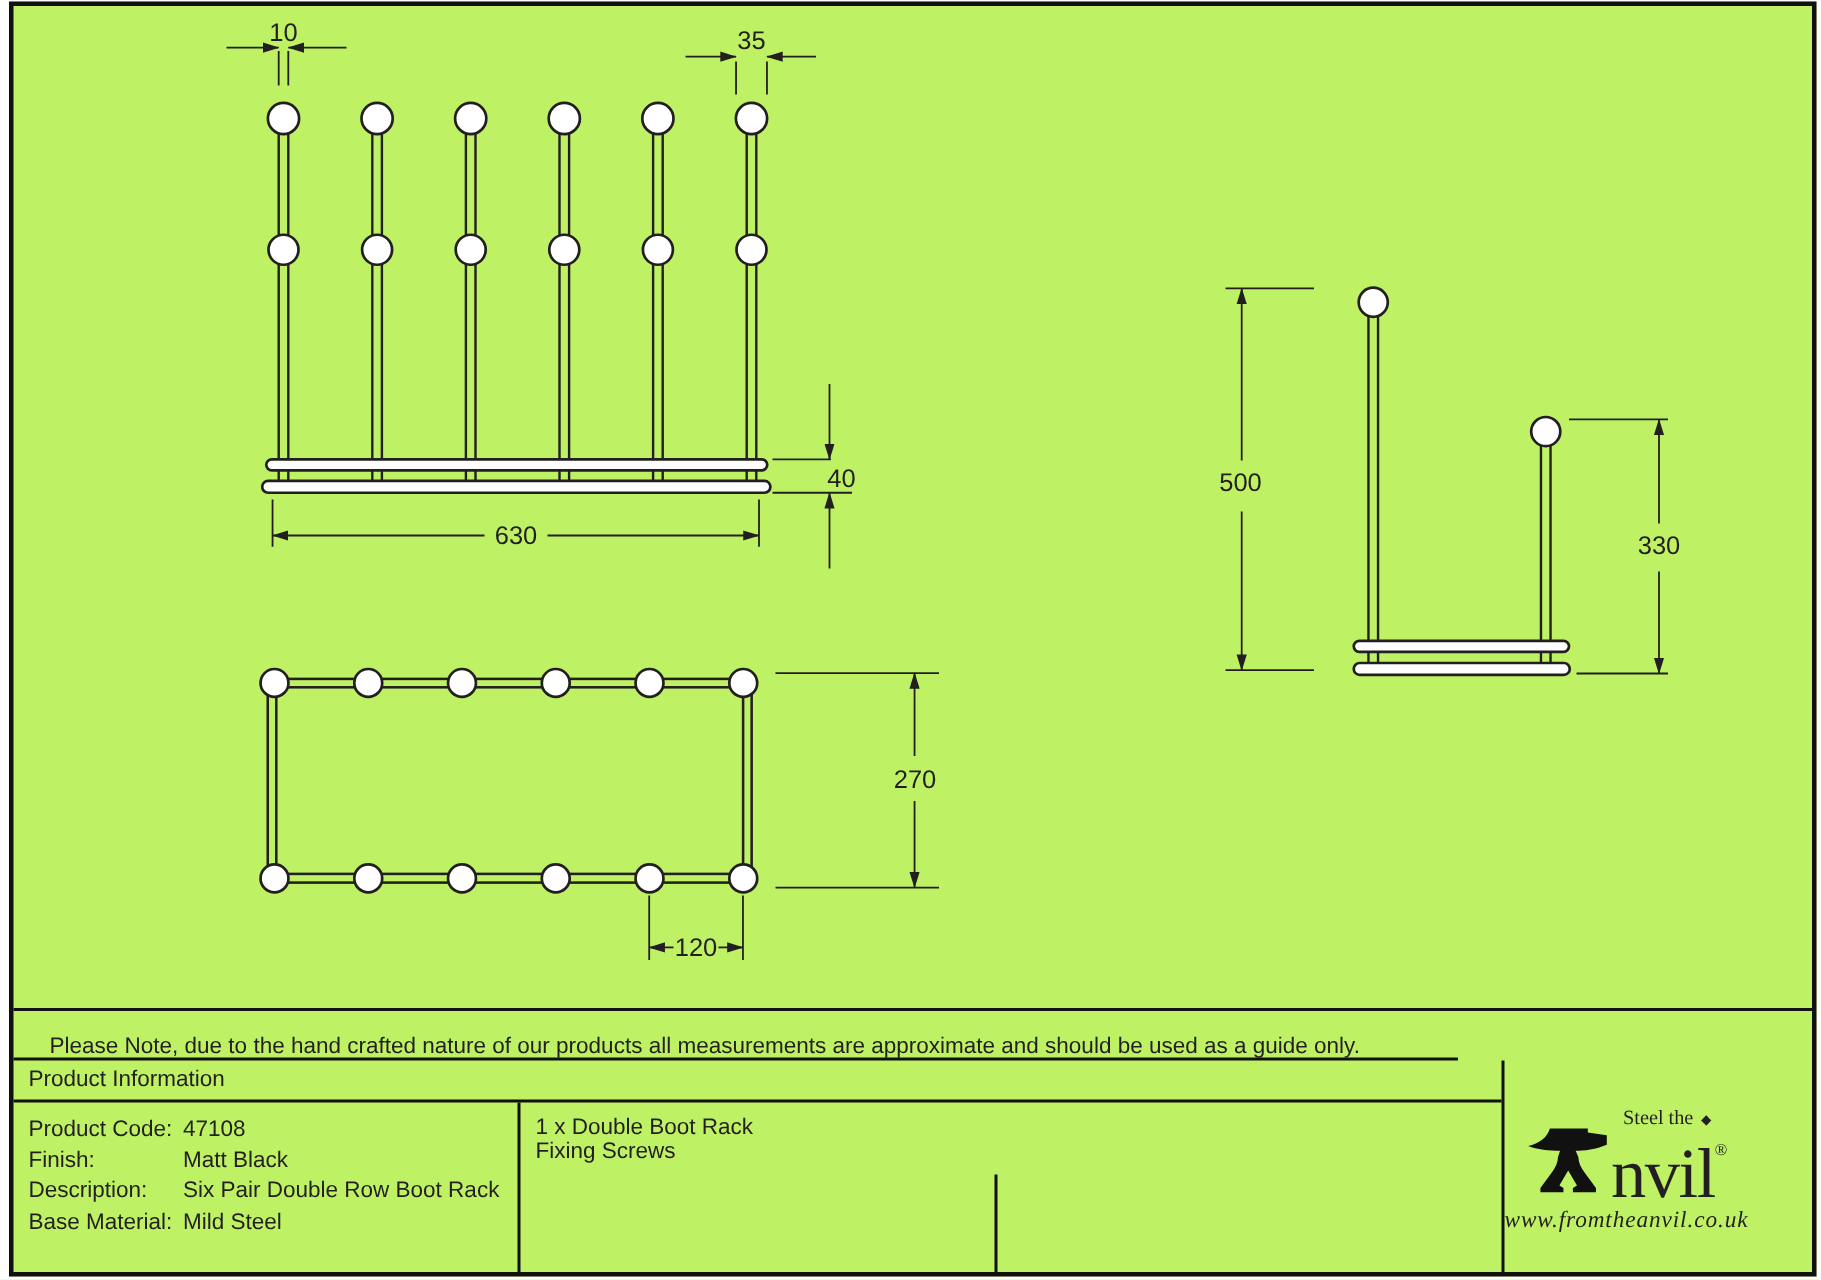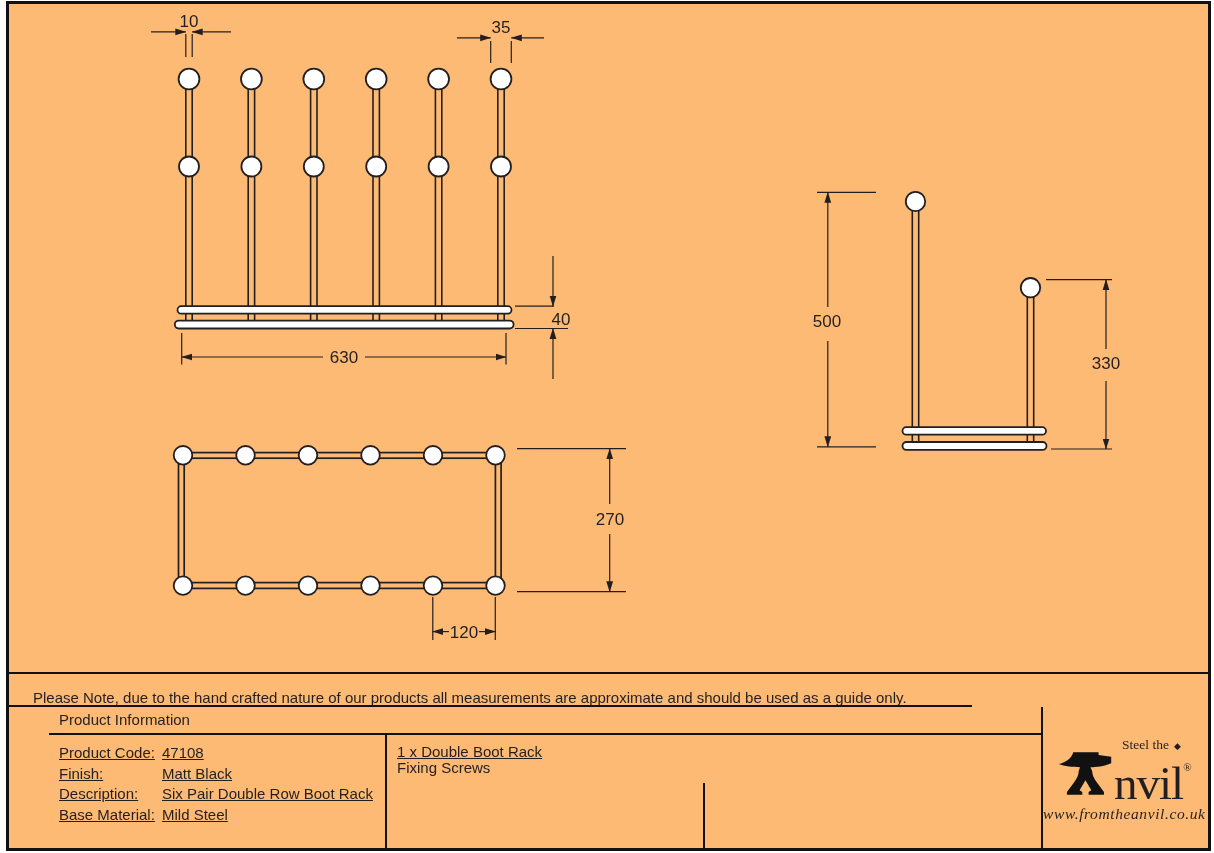--- a/index.html
+++ b/index.html
@@ -1,35 +1,35 @@
 <!DOCTYPE html>
 <html><head>
 <meta charset="utf-8">
 <style>
   * { margin:0; padding:0; box-sizing:border-box; }
   html,body { width:1214px; height:853px; background:#ffffff; font-family:"Liberation Sans",sans-serif; color:#231f20; }
   .page {
     position:absolute; left:6px; top:1px;
     width:1205px; height:850px;
-    border:3px solid #111111; background:#fdba74;
+    border:3px solid #111111; background:#bef264;
   }
   .drawing-area { position:absolute; left:0; top:0; width:1199px; height:668px; }
   .note-row {
     position:absolute; left:0; top:668px; width:1199px; height:48px;
     border-top:2px solid #111111;
     display:flex; align-items:center; padding-left:24px;
     font-size:15px;
   }
   .bottom-section {
     position:absolute; left:0; top:701px; width:963px; height:143px;
-    border-top:2px solid #111111; display:flex;padding-left:40px;
+    border-top:2px solid #111111; display:flex;
   }
   .tables-region { width:992px; display:flex; flex-direction:column; }
   .thead-row { display:flex; height:28px; border-bottom:2px solid #111111; flex:none; }
-  .tbody-row { display:flex; flex:1;text-decoration:underline; }
+  .tbody-row { display:flex; flex:1; }
   .c1 { width:336px; }
   .c2 { width:318px; border-left:2px solid #111111; }
   .c3 { width:338px; border-left:2px solid #111111;margin-top:48px; }
   .th { font-size:15px; line-height:25px; padding-left:10px; }
   .td { font-size:15px; padding:8px 0 0 10px; }
   .info-row { display:flex; line-height:20.5px; }
   .info-label { width:103px; flex:none; }
   .logo-cell {
     flex:1; border-left:2px solid #111111;
     display:flex; flex-direction:column; align-items:center; justify-content:center;

